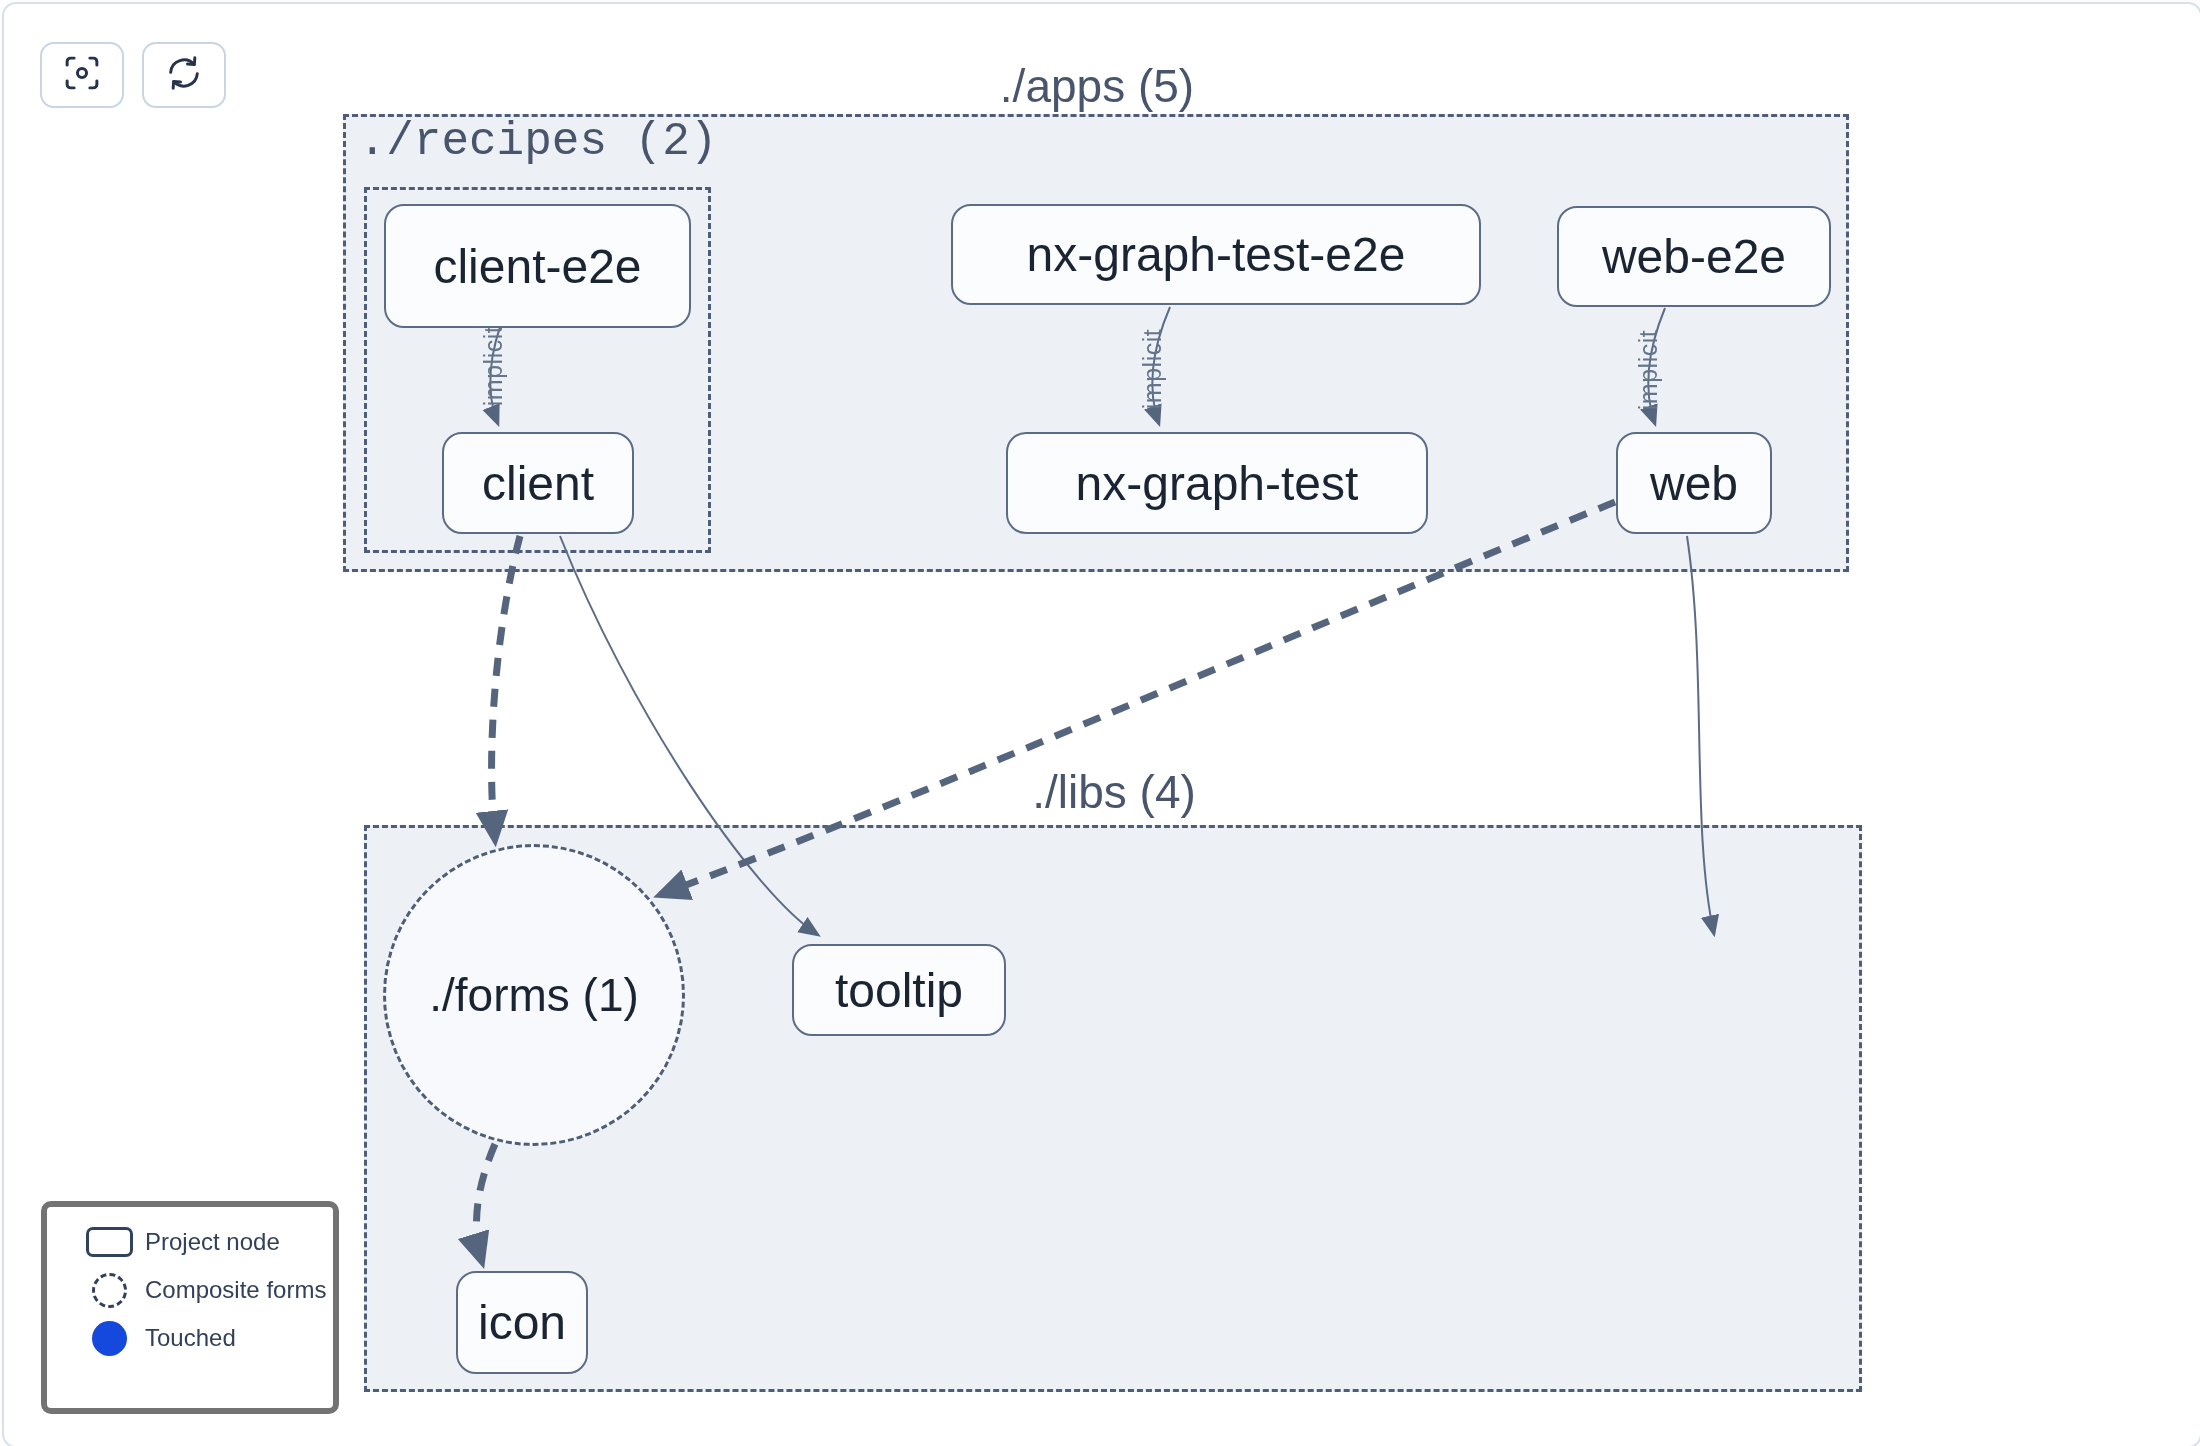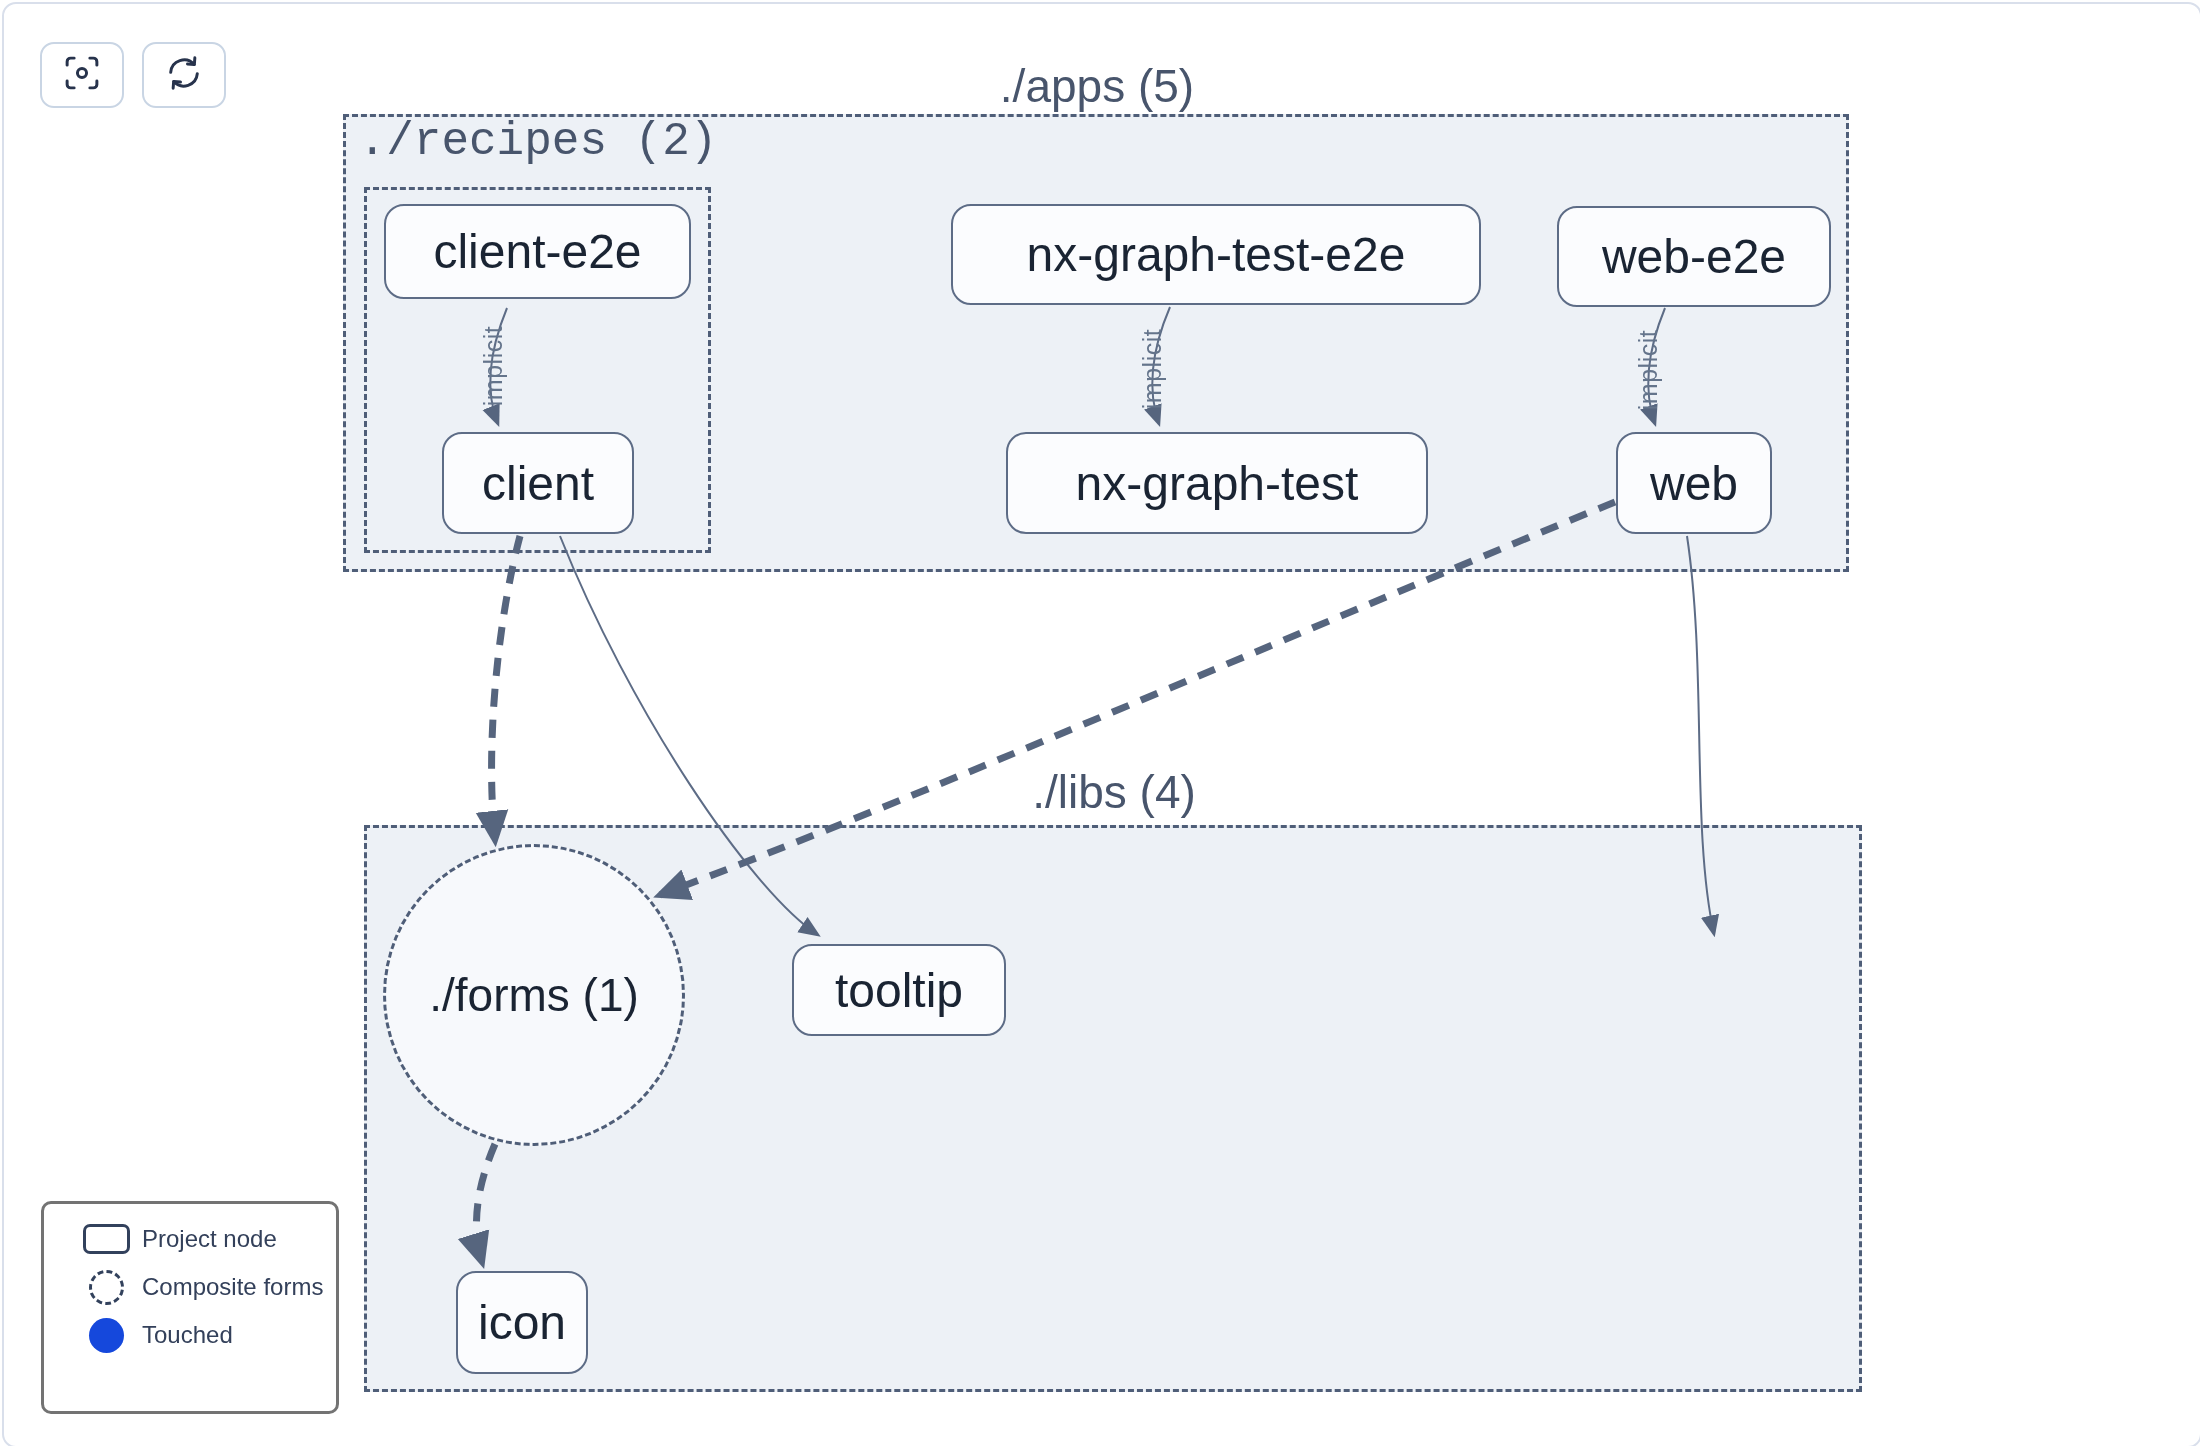--- a/index.html
+++ b/index.html
@@ -31,21 +31,21 @@
   .el-1{left:489px;top:362px;}
   .el-2{left:1148px;top:365px;}
   .el-3{left:1644px;top:366px;}
   
   .node{
     position:absolute;z-index:4;box-sizing:border-box;
     background:#fbfcfe;border:2px solid #5d6c86;border-radius:20px;
     display:flex;align-items:center;justify-content:center;
     color:#1a2433;font-size:48px;white-space:nowrap;cursor:pointer;
   }
-  .n-client-e2e{left:380px;top:200px;width:307px;height:95px;}
+  .n-client-e2e{left:380px;top:200px;width:307px;height:124px;}
   .n-nx-graph-test-e2e{left:947px;top:200px;width:530px;height:101px;}
   .n-web-e2e{left:1553px;top:202px;width:274px;height:101px;}
   .n-client{left:438px;top:428px;width:192px;height:102px;}
   .n-nx-graph-test{left:1002px;top:428px;width:422px;height:102px;}
   .n-web{left:1612px;top:428px;width:156px;height:102px;}
   .n-tooltip{left:788px;top:940px;width:214px;height:92px;}
   .n-button{left:1623px;top:939px;width:217px;height:103px;}
   .n-icon{left:452px;top:1267px;width:132px;height:103px;}
   .n-forms{
     left:379px;top:840px;width:302px;height:302px;border-radius:50%;
@@ -56,21 +56,21 @@
     position:absolute;z-index:5;width:84px;height:66px;box-sizing:border-box;
     background:#ffffff;border:2px solid #c9d5e4;border-radius:14px;
     display:flex;align-items:center;justify-content:center;cursor:pointer;
   }
   .tb-1{left:36px;top:38px;}
   .tb-2{left:138px;top:38px;}
   .toolbar-btn svg{width:42px;height:42px;}
   
   .legend{
     position:absolute;z-index:5;left:37px;top:1197px;width:298px;height:213px;
-    box-sizing:border-box;background:#ffffff;border:3px solid #737373;border-radius:10px;
+    box-sizing:border-box;background:#ffffff;border:6px solid #737373;border-radius:10px;
     padding-top:11px;
   }
   .legend-row{display:flex;align-items:center;height:48px;padding-left:26px;}
   .legend-icon-wrap{width:72px;display:flex;align-items:center;justify-content:center;}
   .legend-label{color:#33405a;font-size:24px;}
   .li-project{width:47px;height:30px;box-sizing:border-box;border:3px solid #32415c;border-radius:7px;background:#ffffff;}
   .li-composite{width:35px;height:35px;box-sizing:border-box;border:3px dashed #32415c;border-radius:50%;background:#ffffff;}
   .li-affected{width:35px;height:35px;box-sizing:border-box;border:2px dotted #c5cedb;border-radius:50%;background:#edf1f6;}
   .li-touched{width:35px;height:35px;border-radius:50%;background:#1548dc;}
 </style>

